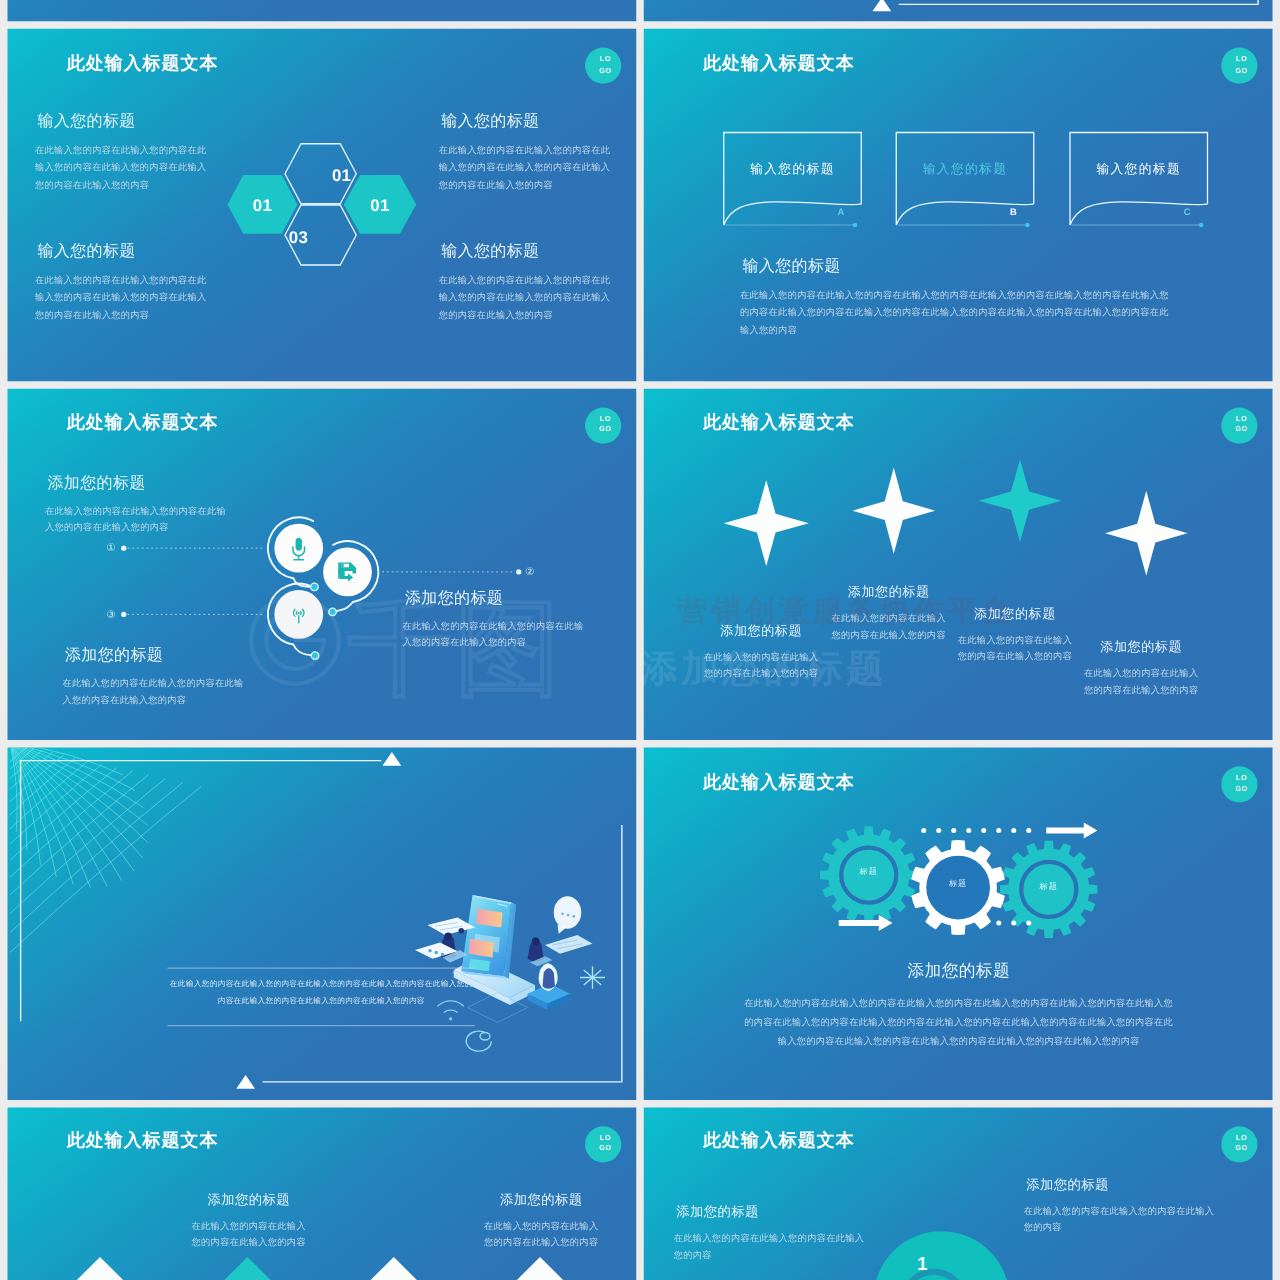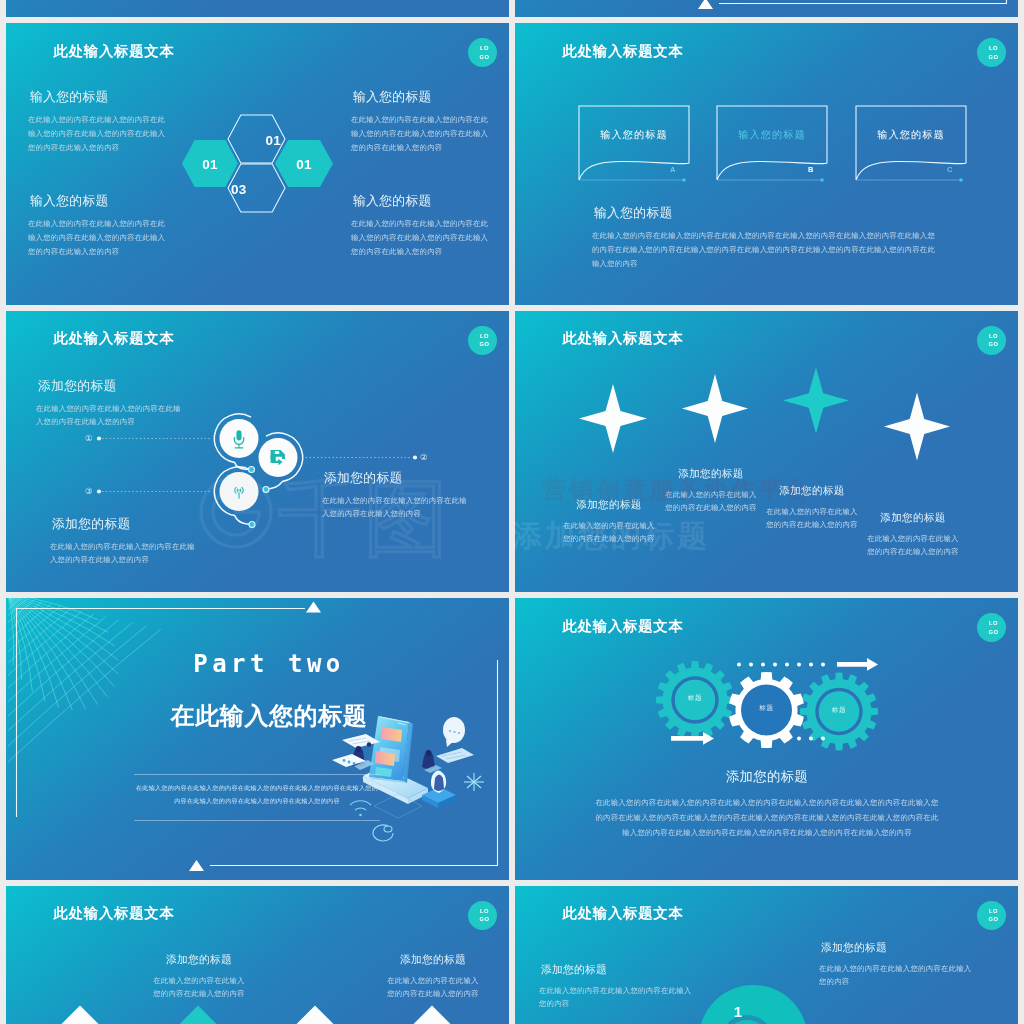--- a/index.html
+++ b/index.html
@@ -310,22 +310,20 @@
     <ellipse cx="52" cy="131" rx="4" ry="3"></ellipse>
   </g>
   <g stroke="#a8e6fa" stroke-width="1.1">
     <line x1="131" y1="78" x2="145" y2="90"></line>
           <line x1="145" y1="78" x2="131" y2="90"></line>
     <line x1="138" y1="75" x2="138" y2="93"></line>
           <line x1="128" y1="84" x2="148" y2="84"></line>
   </g>
   <path d="M 38 108 L 62 96 L 86 108 L 62 120 Z" fill="none" stroke="#6fc0ea" stroke-width="0.7" opacity="0.5"></path>
 </svg>
-  <div style="position:absolute;left:73px;top:52px;width:380px;text-align:center;font-size:24px;font-weight:700;color:#ffffff;letter-spacing:4.5px;font-family:'DejaVu Sans Mono',monospace;">Part two</div>
-  <div style="position:absolute;left:73px;top:102px;width:380px;text-align:center;font-size:24px;font-weight:700;color:#ffffff;letter-spacing:0.6px;">在此输入您的标题</div>
   <div style="position:absolute;left:128px;top:176px;width:246px;height:1px;background:#bcd9ee;opacity:0.55;"></div>
   <div class="bd" style="position:absolute;left:128px;top:183px;width:246px;text-align:center;font-size:6.1px;line-height:13px;color:#d8e9f5;">在此输入您的内容在此输入您的内容在此输入您的内容在此输入您的内容在此输入您的内容在此输入您的内容在此输入您的内容在此输入您的内容</div>
   <div style="position:absolute;left:128px;top:222px;width:246px;height:1px;background:#bcd9ee;opacity:0.55;"></div>
 </div>
 <div class="slide" style="left:515px;top:598px;">
   <div class="sl-title">此处输入标题文本</div>
   <div class="logo">
     <span>LO</span>
     <span>GO</span>
   </div>

